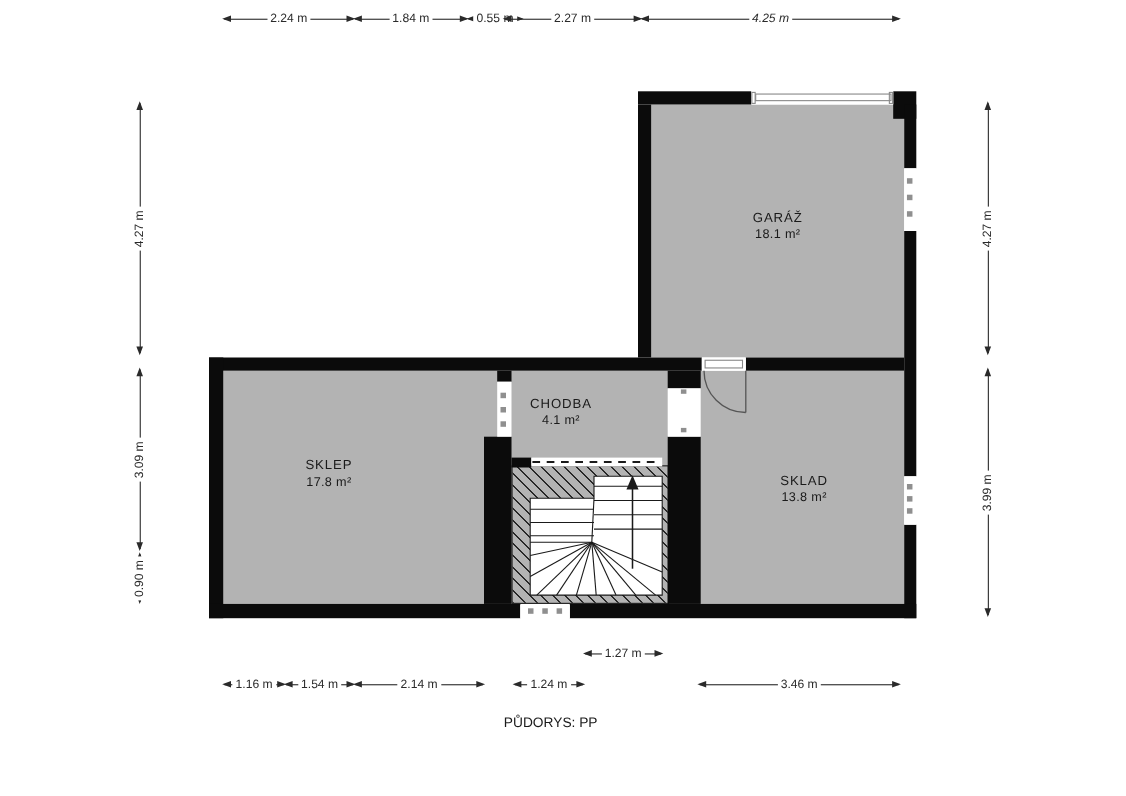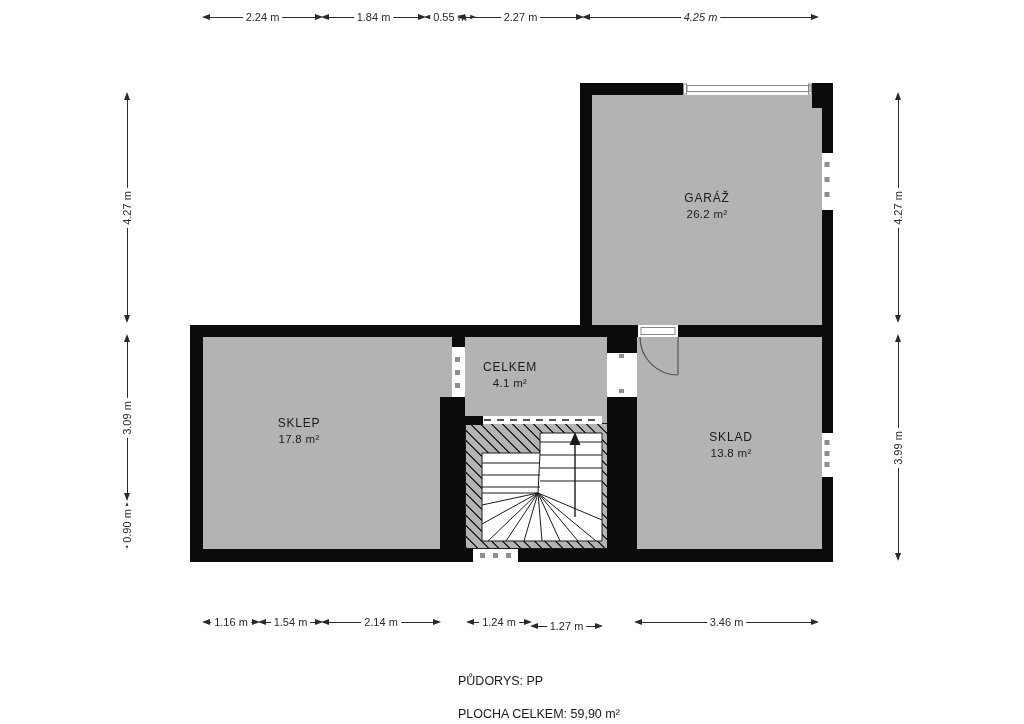--- a/index.html
+++ b/index.html
@@ -38,21 +38,21 @@
   .arr.u{top:-1px;left:1px;border-left:3px solid transparent;border-right:3px solid transparent;border-bottom:8px solid var(--dim);}
   .arr.d{bottom:-1px;left:1px;border-left:3px solid transparent;border-right:3px solid transparent;border-top:8px solid var(--dim);}
   .dlab{
     position:absolute;left:50%;top:4px;transform:translate(-50%,-50%);
     background:#fff;padding:0 3px;font-size:11px;color:var(--dim);white-space:nowrap;
   }
   .dlabv{
     position:absolute;top:50%;left:4px;transform:translate(-50%,-50%) rotate(-90deg);
     background:#fff;padding:0 3px;font-size:11px;color:var(--dim);white-space:nowrap;
   }
-  .footer{position:absolute;left:458px;top:650px;font-size:12.5px;line-height:1.25;margin-top:24px;}
+  .footer{position:absolute;left:458px;top:650px;font-size:12.5px;line-height:1.25;}
   .footer .f1{margin-bottom:17px;}
   .footer .f2{margin-bottom:2px;}
 </style>
 </head>
 <body>
 
 <div class="canvas">
 
   <div class="floor" style="left:592px;top:95px;width:230px;height:230px;"></div>
   <div class="floor" style="left:203px;top:337px;width:619px;height:212px;"></div>
@@ -146,28 +146,28 @@
       <line x1="538" y1="493" x2="602" y2="520"></line>
     </g>
     <g>
       <line x1="575" y1="442" x2="575" y2="517" stroke="#1a1a1a" stroke-width="1.4"></line>
       <polygon points="569.5,445 580.5,445 575,432" fill="#1a1a1a"></polygon>
     </g>
   </svg>
 
   <div class="room-label" style="left:707px;top:206px;">
     <div class="rname">GARÁŽ</div>
-    <div class="rarea">26.2 m²</div>
+    <div class="rarea">18.1 m²</div>
   </div>
   <div class="room-label" style="left:299px;top:431px;">
     <div class="rname">SKLEP</div>
     <div class="rarea">17.8 m²</div>
   </div>
   <div class="room-label" style="left:510px;top:375px;">
-    <div class="rname">CELKEM</div>
+    <div class="rname">CHODBA</div>
     <div class="rarea">4.1 m²</div>
   </div>
   <div class="room-label" style="left:731px;top:445px;">
     <div class="rname">SKLAD</div>
     <div class="rarea">13.8 m²</div>
   </div>
 
   <div id="dims">
       <div class="dimh" style="left: 203px; width: 119px; top: 13px; text-decoration: underline;">
         <span class="ln-h"></span>
@@ -216,21 +216,21 @@
         <span class="arr l"></span>
         <span class="arr r"></span>
         <span class="dlab">2.14 m</span>
       </div>
       <div class="dimh" style="left: 467px; width: 64px; top: 618px;">
         <span class="ln-h"></span>
         <span class="arr l"></span>
         <span class="arr r"></span>
         <span class="dlab">1.24 m</span>
       </div>
-      <div class="dimh" style="left: 531px; width: 71px; top: 622px;">
+      <div class="dimh" style="left: 531px; width: 71px; top: 590px;">
         <span class="ln-h"></span>
         <span class="arr l"></span>
         <span class="arr r"></span>
         <span class="dlab">1.27 m</span>
       </div>
       <div class="dimh" style="left: 635px; width: 183px; top: 618px;">
         <span class="ln-h"></span>
         <span class="arr l"></span>
         <span class="arr r"></span>
         <span class="dlab">3.46 m</span>
@@ -262,16 +262,15 @@
       <div class="dimv" style="top: 335px; height: 225px; left: 894px;">
         <span class="ln-v"></span>
         <span class="arr u"></span>
         <span class="arr d"></span>
         <span class="dlabv">3.99 m</span>
       </div>
     </div>
 
   <div class="footer">
     <div class="f1">PŮDORYS: PP</div>
-    <div class="f2">PLOCHA CELKEM: 59,90 m²</div>
   </div>
 
 </div>
 
 </body></html>

